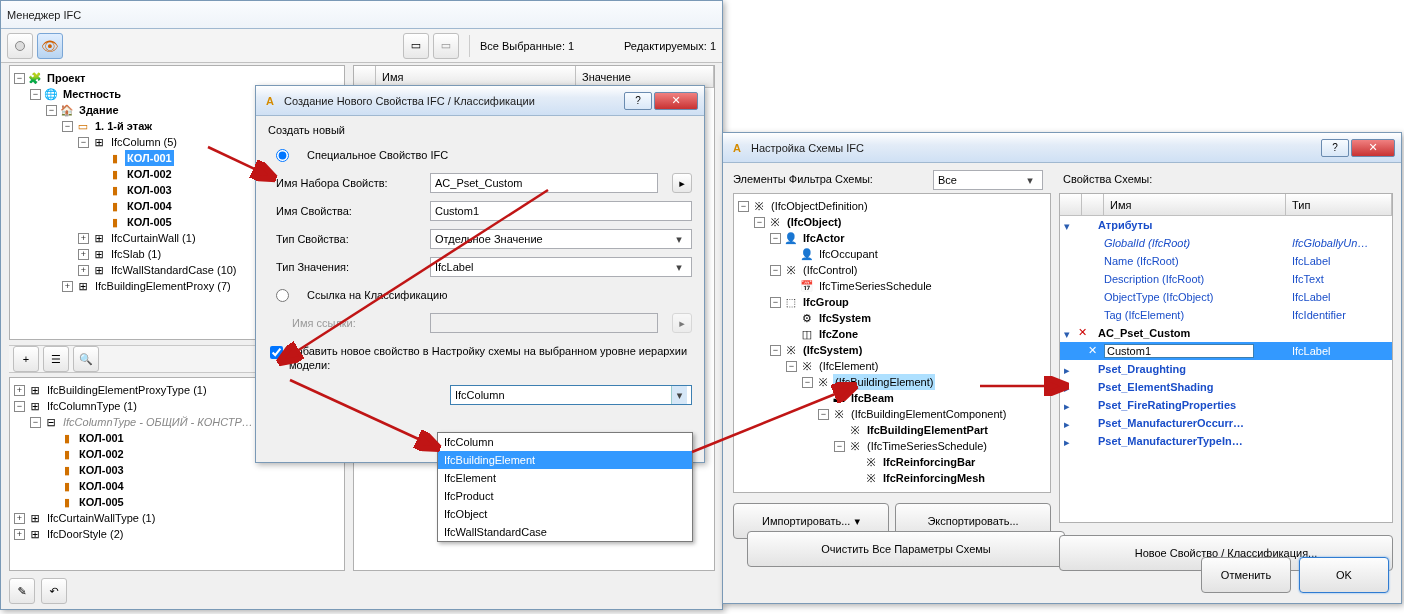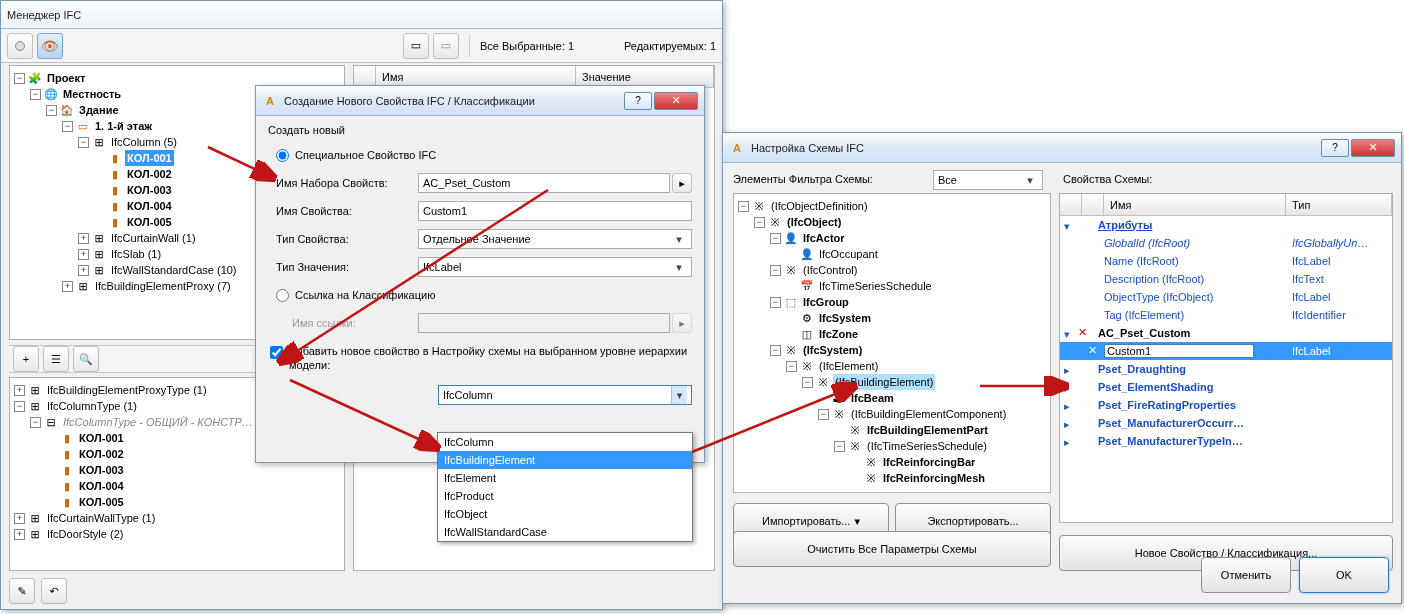--- a/index.html
+++ b/index.html
@@ -16,21 +16,21 @@
 .tbtn.active{background:linear-gradient(#e0eeff,#b8d4f0);border-color:#7aa6d6;}
 .pane{background:#fff;border:1px solid #b0b0b0;overflow:auto;}
 .tree{padding:4px 2px;line-height:16px;}
 .tree-item{display:flex;align-items:center;height:16px;white-space:nowrap;cursor:default;}
 .tree-item .exp{width:11px;height:11px;border:1px solid #888;background:#fff;margin-right:3px;display:flex;align-items:center;justify-content:center;font-size:9px;line-height:9px;color:#333;cursor:pointer;}
 .tree-item .ticon{width:14px;height:14px;margin-right:3px;display:inline-flex;align-items:center;justify-content:center;}
 .tree-item .label{padding:0 2px;}
 .tree-item .label.sel{background:#3399ff;color:#fff;}
 .tree-item .label.hl{background:#aee0ff;}
 .bold{font-weight:bold;}
-.form-row{display:flex;align-items:center;height:26px;margin:2px 0;}
+.form-row{display:flex;align-items:center;height:26px;margin:2px 0;gap:12px;}
 .form-label{width:150px;padding-left:8px;}
 .form-input{flex:1;height:20px;border:1px solid #abadb3;background:#fff;padding:0 4px;display:flex;align-items:center;}
 .form-select{flex:1;height:20px;border:1px solid #abadb3;background:#fff;padding:0 4px;display:flex;align-items:center;justify-content:space-between;}
 .form-select .arrow{width:16px;text-align:center;color:#444;}
 .btn{height:36px;border:1px solid #8e8f90;background:linear-gradient(#fdfdfd,#e3e3e3);border-radius:4px;padding:0 12px;display:flex;align-items:center;justify-content:center;cursor:pointer;}
 .btn.primary{border-color:#2f7bd1;box-shadow:0 0 2px #5aa4ee;}
 .dropdown-list{position:absolute;border:1px solid #7a7a7a;background:#fff;box-shadow:2px 2px 4px rgba(0,0,0,.3);}
 .dropdown-list .opt{padding:2px 6px;height:18px;display:flex;align-items:center;cursor:pointer;}
 .dropdown-list .opt.sel{background:#3399ff;color:#fff;}
 .table-head{display:flex;height:22px;background:linear-gradient(#fff,#e6e6e6);border-bottom:1px solid #c0c0c0;}
@@ -408,21 +408,21 @@
   <div class="pane" style="position:absolute;left:336px;top:60px;width:334px;height:330px;">
     <div class="table-head">
       <div class="th" style="width:22px;"></div>
       <div class="th" style="width:22px;"></div>
       <div class="th" style="width:182px;">Имя</div>
       <div class="th" style="flex:1;">Тип</div>
     </div>
     <div class="prop-row">
         <span class="exp2">▾</span>
         <span></span>
-        <span class="pname bold blue" style="padding-left:20px;text-decoration:underline;">Атрибуты</span>
+        <span class="pname bold blue" style="padding-left:20px;">Атрибуты</span>
       </div>
     <div class="prop-row">
         <span style="width:44px;"></span>
         <span class="pname blue italic">GlobalId (IfcRoot)</span>
         <span class="ptype blue italic">IfcGloballyUn…</span>
       </div>
     <div class="prop-row">
         <span style="width:44px;"></span>
         <span class="pname blue">Name (IfcRoot)</span>
         <span class="ptype blue">IfcLabel</span>
@@ -482,21 +482,21 @@
 
   <div style="position:absolute;left:10px;top:370px;width:318px;display:flex;gap:6px;">
     <div class="btn" style="flex:1;">
         <span>Импортировать...</span> 
         <span style="margin-left:4px;">▾</span>
       </div>
     <div class="btn" style="flex:1;">
         <span>Экспортировать...</span>
       </div>
   </div>
-  <div class="btn" style="position:absolute;left:10px;top:398px;width:318px;">
+  <div class="btn" style="position:absolute;left:24px;top:398px;width:318px;">
       <span>Очистить Все Параметры Схемы</span>
     </div>
   <div class="btn" style="position:absolute;left:336px;top:402px;width:334px;">
       <span>Новое Свойство / Классификация...</span>
     </div>
 
   <div style="position:absolute;right:12px;bottom:10px;display:flex;gap:8px;">
     <div class="btn" style="width:90px;">
         <span>Отменить</span>
       </div>

